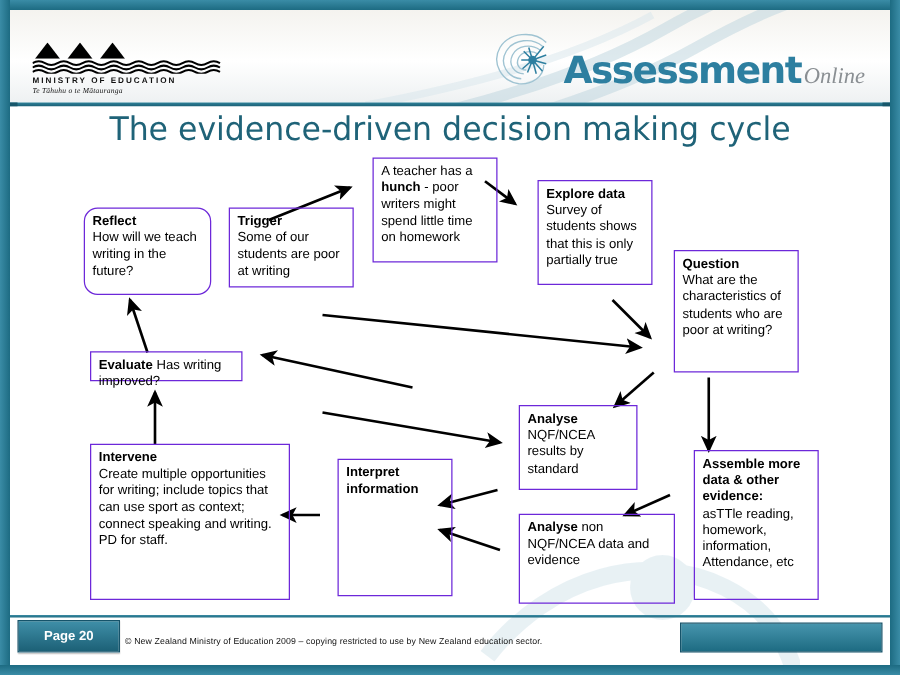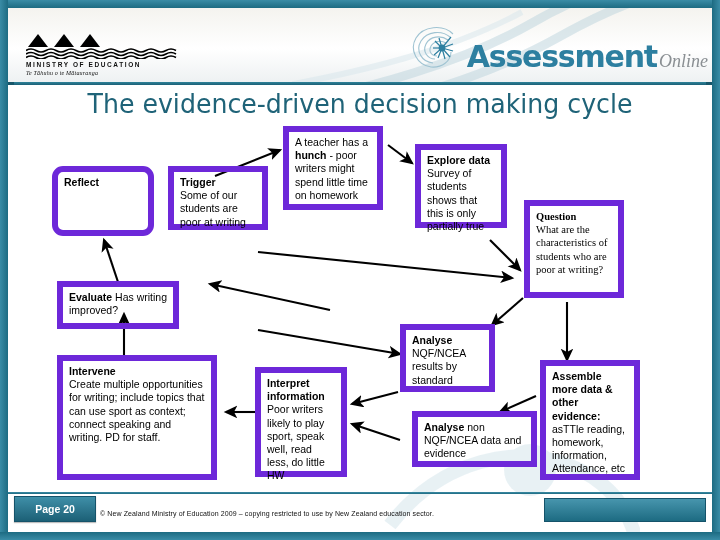--- a/index.html
+++ b/index.html
@@ -38,21 +38,21 @@
   
   .moe{position:absolute;left:18px;top:26px;width:160px;}
   .moe-tri{display:block;height:13px;width:92px;}
   .moe-wave{display:block;width:152px;height:11px;margin-top:1px;}
   .moe-name{font-family:"Liberation Sans",sans-serif;font-size:6.5px;font-weight:bold;
      letter-spacing:1.6px;color:#101010;margin-top:2px;}
   .moe-maori{font-family:"Liberation Serif",serif;font-size:6px;font-style:italic;
      color:#101010;margin-top:2px;letter-spacing:.2px;}
 
   
-  .ao{position:absolute;right:4px;top:16px;height:48px;display:flex;align-items:flex-end;}
+  .ao{position:absolute;right:20px;top:16px;height:48px;display:flex;align-items:flex-end;}
   .ao-shell{width:54px;height:48px;margin-right:4px;}
   .ao-word{font-family:"DejaVu Sans",sans-serif;font-size:30px;font-weight:bold;
     color:#2d7fa0;letter-spacing:-1.2px;line-height:30px;
     transform:scaleX(.86);transform-origin:left bottom;}
   .ao-online{font-family:"Liberation Serif",serif;font-style:italic;font-size:18px;
     color:#8a8f93;margin-left:2px;line-height:22px;}
 
   
   .title{
     position:absolute;left:60px;top:89px;width:600px;
@@ -60,24 +60,24 @@
     font-family:"DejaVu Sans",sans-serif;
     font-size:26px;line-height:30px;font-weight:normal;
     transform:scaleX(.97);transform-origin:center top;
   }
 
   
   .diagram{position:absolute;left:0;top:0;width:720px;height:540px;}
   .arrows{position:absolute;left:0;top:0;width:720px;height:540px;}
 
   .box{
-    position:absolute;border:6px solid #6d28d9;background:transparent;
+    position:absolute;border:1px solid #6d28d9;background:transparent;
     font-family:"Liberation Sans",sans-serif;
     font-size:10.5px;line-height:13.2px;color:#000;
-    padding:4px 5px 4px 6px;box-sizing:border-box;
+    padding:4px 5px 4px 6px;box-sizing:border-box;margin-left:15px;
   }
   .box .hd{font-weight:bold;}
 
   
   .footer-line{position:absolute;left:8px;bottom:46px;width:704px;height:2px;
     background:linear-gradient(180deg,#3d8ca4 0%,#1d6b82 100%);}
   .page-badge{
     position:absolute;left:14px;bottom:18px;width:80px;height:24px;
     background:linear-gradient(180deg,#3f8fa8 0%,#1c6076 100%);
     border:1px solid #15536a;
@@ -208,61 +208,61 @@
         <path d="M124,356 L124,314"></path>
 
         <path d="M118,282 L104,240"></path>
 
         <path d="M330,310 L210,284"></path>
       </g>
     </svg>
 
     <div class="box" style="left:52px;top:166px;width:102px;height:70px;border-radius:11px;">
       <span class="hd">Reflect</span><br>
+      <span>How will we teach writing in the future?</span>
     </div>
 
     <div class="box" style="left:168px;top:166px;width:100px;height:64px;">
       <span class="hd">Trigger</span><br>
       <span>Some of our students are poor at writing</span>
     </div>
 
     <div class="box" style="left:283px;top:126px;width:100px;height:84px;">
       <span>A teacher has a </span><span class="hd">hunch</span><span> - poor writers might spend little time on homework</span>
     </div>
 
     <div class="box" style="left:415px;top:144px;width:92px;height:84px;">
       <span class="hd">Explore data</span><br>
       <span>Survey of students shows that this is only partially true</span>
     </div>
 
-    <div class="box" style="left:524px;top:200px;width:100px;height:98px;font-family:Liberation Serif, serif;">
+    <div class="box" style="left:524px;top:200px;width:100px;height:98px;">
       <span class="hd">Question</span><br>
       <span>What are the characteristics of students who are poor at writing?</span>
     </div>
 
-    <div class="box" style="left:57px;top:281px;width:122px;height:48px;">
+    <div class="box" style="left:57px;top:281px;width:122px;height:24px;">
       <span class="hd">Evaluate</span><span> Has writing improved?</span>
     </div>
 
     <div class="box" style="left:57px;top:355px;width:160px;height:125px;">
       <span class="hd">Intervene</span><br>
       <span>Create multiple opportunities for writing; include topics that can use sport as context; connect speaking and writing. PD for staff.</span>
     </div>
 
     <div class="box" style="left:255px;top:367px;width:92px;height:110px;">
       <span class="hd">Interpret information</span><br>
-      <span>Poor writers likely to play sport, speak well, read less, do little HW</span>
     </div>
 
     <div class="box" style="left:400px;top:324px;width:95px;height:68px;">
       <span class="hd">Analyse</span><br>
       <span>NQF/NCEA results by standard</span>
     </div>
 
-    <div class="box" style="left:412px;top:411px;width:125px;height:56px;">
+    <div class="box" style="left:400px;top:411px;width:125px;height:72px;">
       <span class="hd">Analyse</span><span> non NQF/NCEA data and evidence</span>
     </div>
 
     <div class="box" style="left:540px;top:360px;width:100px;height:120px;">
       <span class="hd">Assemble more data  &amp; other evidence:</span><br>
       <span>asTTle reading, homework, information, Attendance, etc</span>
     </div>
 
   </div>
 

